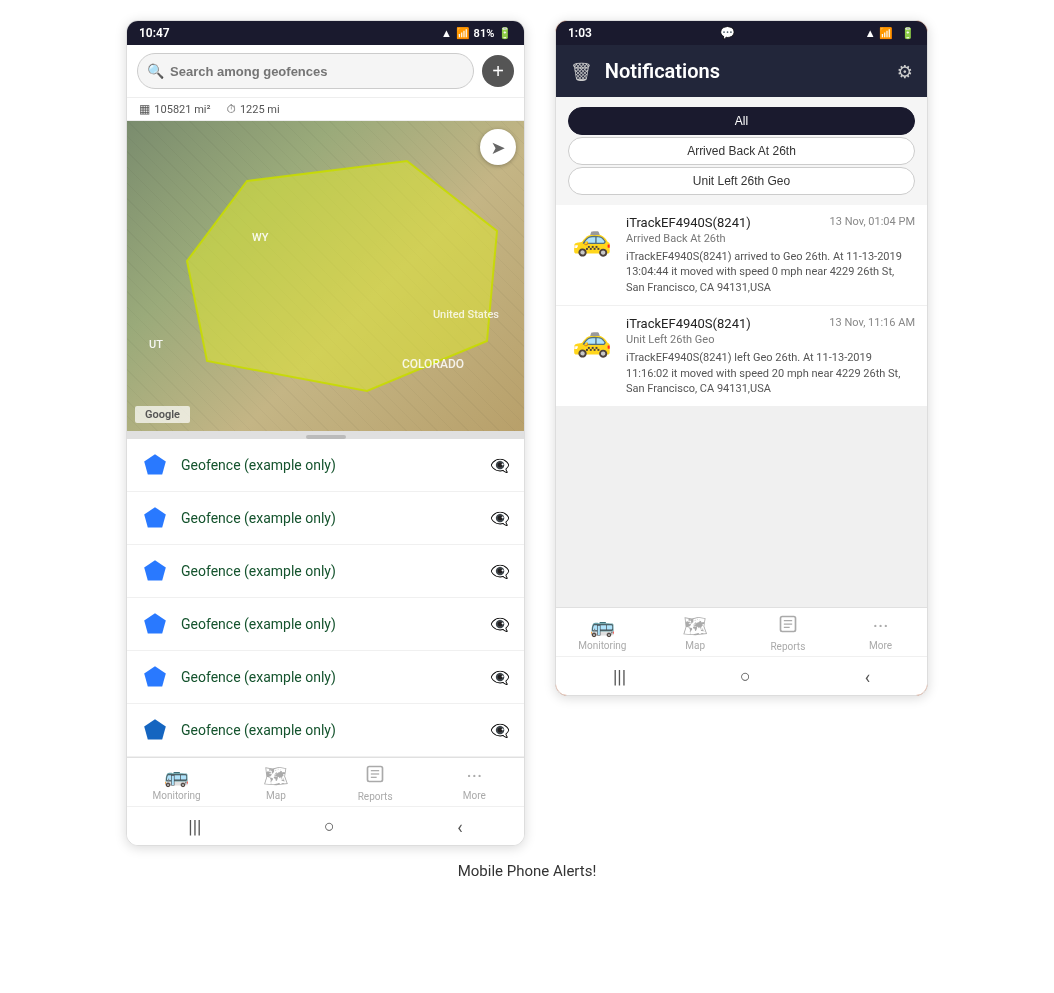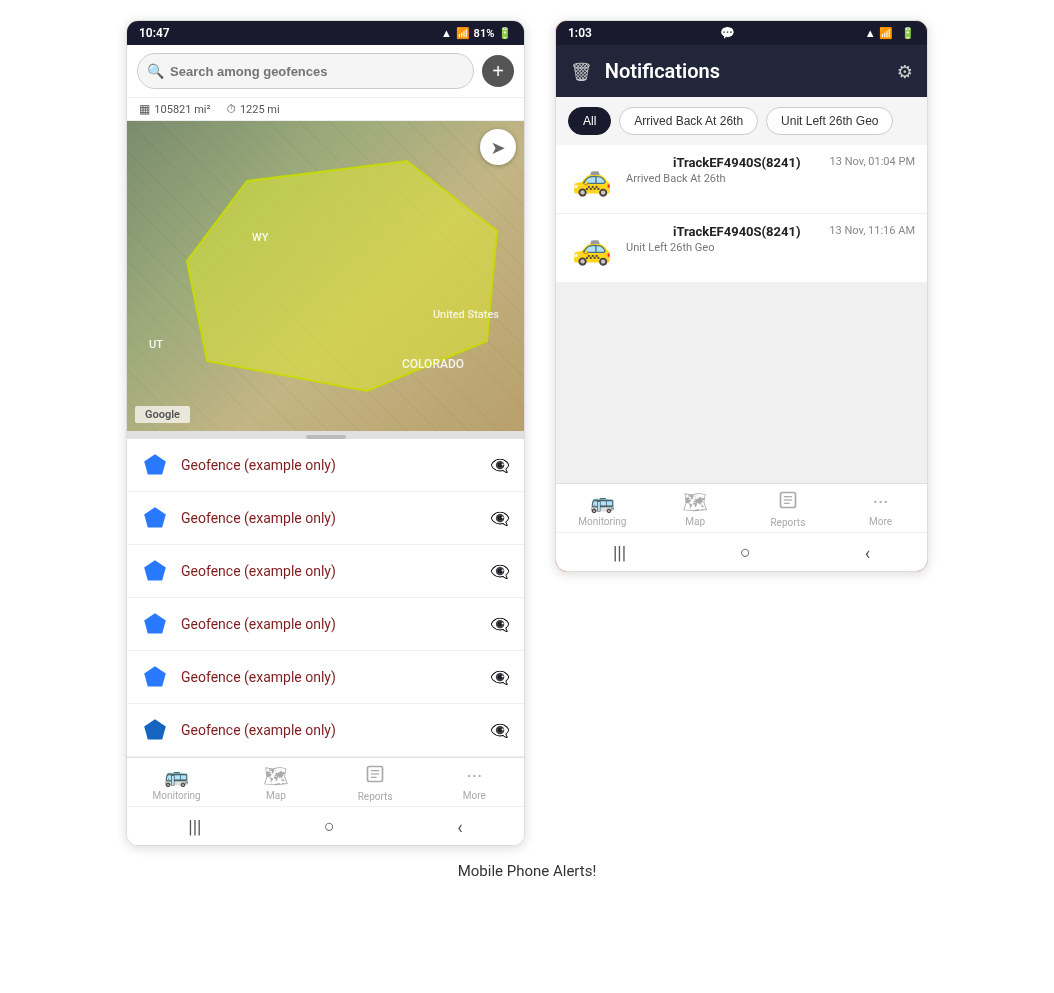--- a/index.html
+++ b/index.html
@@ -212,21 +212,21 @@
     .geofence-icon {
       width: 28px;
       height: 28px;
       display: flex;
       align-items: center;
       justify-content: center;
     }
     .geofence-name {
       flex: 1;
       font-size: 14px;
-      color: #7f1d1d;
+      color: #14532d;
     }
     .visibility-icon {
       color: #aaa;
       font-size: 16px;
     }
 
     
     .bottom-nav {
       background: #fff;
       border-top: 1px solid #e0e0e0;
@@ -307,23 +307,24 @@
       font-size: 18px;
       color: #ccc;
       cursor: pointer;
     }
 
     
     .filter-tabs {
       background: #f5f5f5;
       padding: 10px 12px;
       display: flex;
-      gap: 8px;
+      gap: 2px;
       flex-wrap: nowrap;
       overflow-x: auto;
+      flex-direction: column;
     }
     .filter-tab {
       padding: 6px 14px;
       border-radius: 20px;
       font-size: 12px;
       cursor: pointer;
       white-space: nowrap;
       border: 1px solid #ccc;
       background: #fff;
       color: #333;
@@ -359,23 +360,22 @@
       flex: 1;
     }
     .notif-top-row {
       display: flex;
       justify-content: space-between;
       align-items: flex-start;
       margin-bottom: 2px;
     }
     .notif-device {
       font-size: 13px;
-      font-weight: 700;
+      font-weight: 400;
       color: #222;
-      margin-left: 47px;
     }
     .notif-time {
       font-size: 11px;
       color: #888;
     }
     .notif-event {
       font-size: 11px;
       color: #777;
       margin-bottom: 4px;
     }
@@ -604,33 +604,35 @@
       <div class="notif-item">
         <div class="notif-car-icon">
           <span class="car-emoji">🚕</span>
         </div>
         <div class="notif-content">
           <div class="notif-top-row">
             <span class="notif-device">iTrackEF4940S(8241)</span>
             <span class="notif-time">13 Nov, 01:04 PM</span>
           </div>
           <div class="notif-event">Arrived Back At 26th</div>
+          <div class="notif-detail">iTrackEF4940S(8241) arrived to Geo 26th.    At 11-13-2019 13:04:44 it moved with speed 0 mph near 4229 26th St, San Francisco, CA 94131,USA</div>
         </div>
       </div>
 
       <div class="notif-item">
         <div class="notif-car-icon">
           <span class="car-emoji">🚕</span>
         </div>
         <div class="notif-content">
           <div class="notif-top-row">
             <span class="notif-device">iTrackEF4940S(8241)</span>
             <span class="notif-time">13 Nov, 11:16 AM</span>
           </div>
           <div class="notif-event">Unit Left 26th Geo</div>
+          <div class="notif-detail">iTrackEF4940S(8241) left Geo 26th.    At 11-13-2019 11:16:02 it moved with speed 20 mph near 4229 26th St, San Francisco, CA 94131,USA</div>
         </div>
       </div>
 
     </div>
 
     <div class="notif-empty"></div>
 
     <div class="bottom-nav">
       <div class="nav-item">
         <span class="nav-icon">🚌</span>

